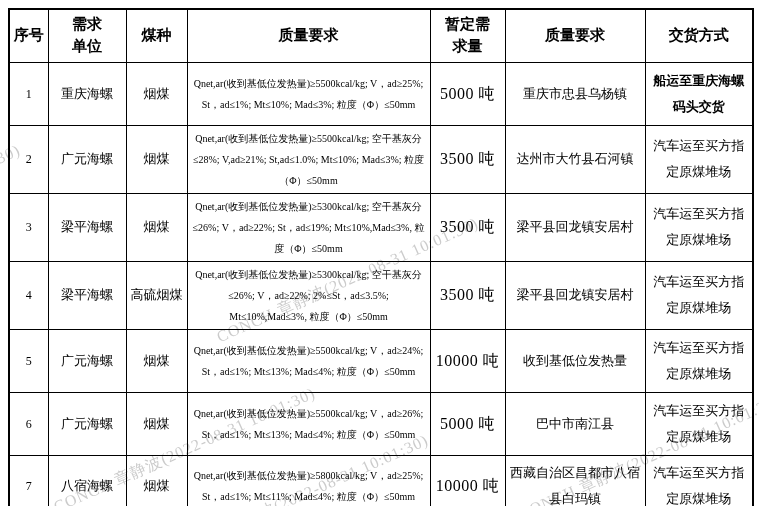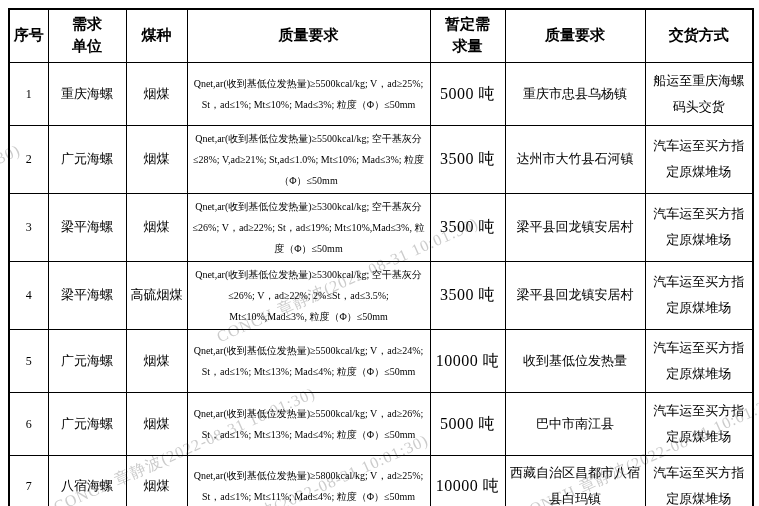--- a/index.html
+++ b/index.html
@@ -67,21 +67,21 @@
     white-space: pre-line;
   }
   td { font-size: 13px; line-height: 26px; }
   td.c-no  { font-size: 12px; }
   td.c-qty { font-size: 16px; letter-spacing: 0.5px; }
   td.c-quality {
     font-size: 10px;
     line-height: 21px;
     padding: 2px 4px;
   }
-  td.c-delivery.em { font-weight: normal; margin-left: 23px; }
+  td.c-delivery.em { font-weight: bold; margin-left: 23px; }
 </style>
 </head>
 <body>
 
 <div class="page">
 
   <div class="watermark-layer">
     <span class="wm wm-a">CONCH 章静波(2022-08-31 10:01:30)</span>
     <span class="wm wm-b">CONCH 章静波(2022-08-31 10:01:30)</span>
     <span class="wm wm-c">CONCH 章静波(2022-08-31 10:01:30)</span>

